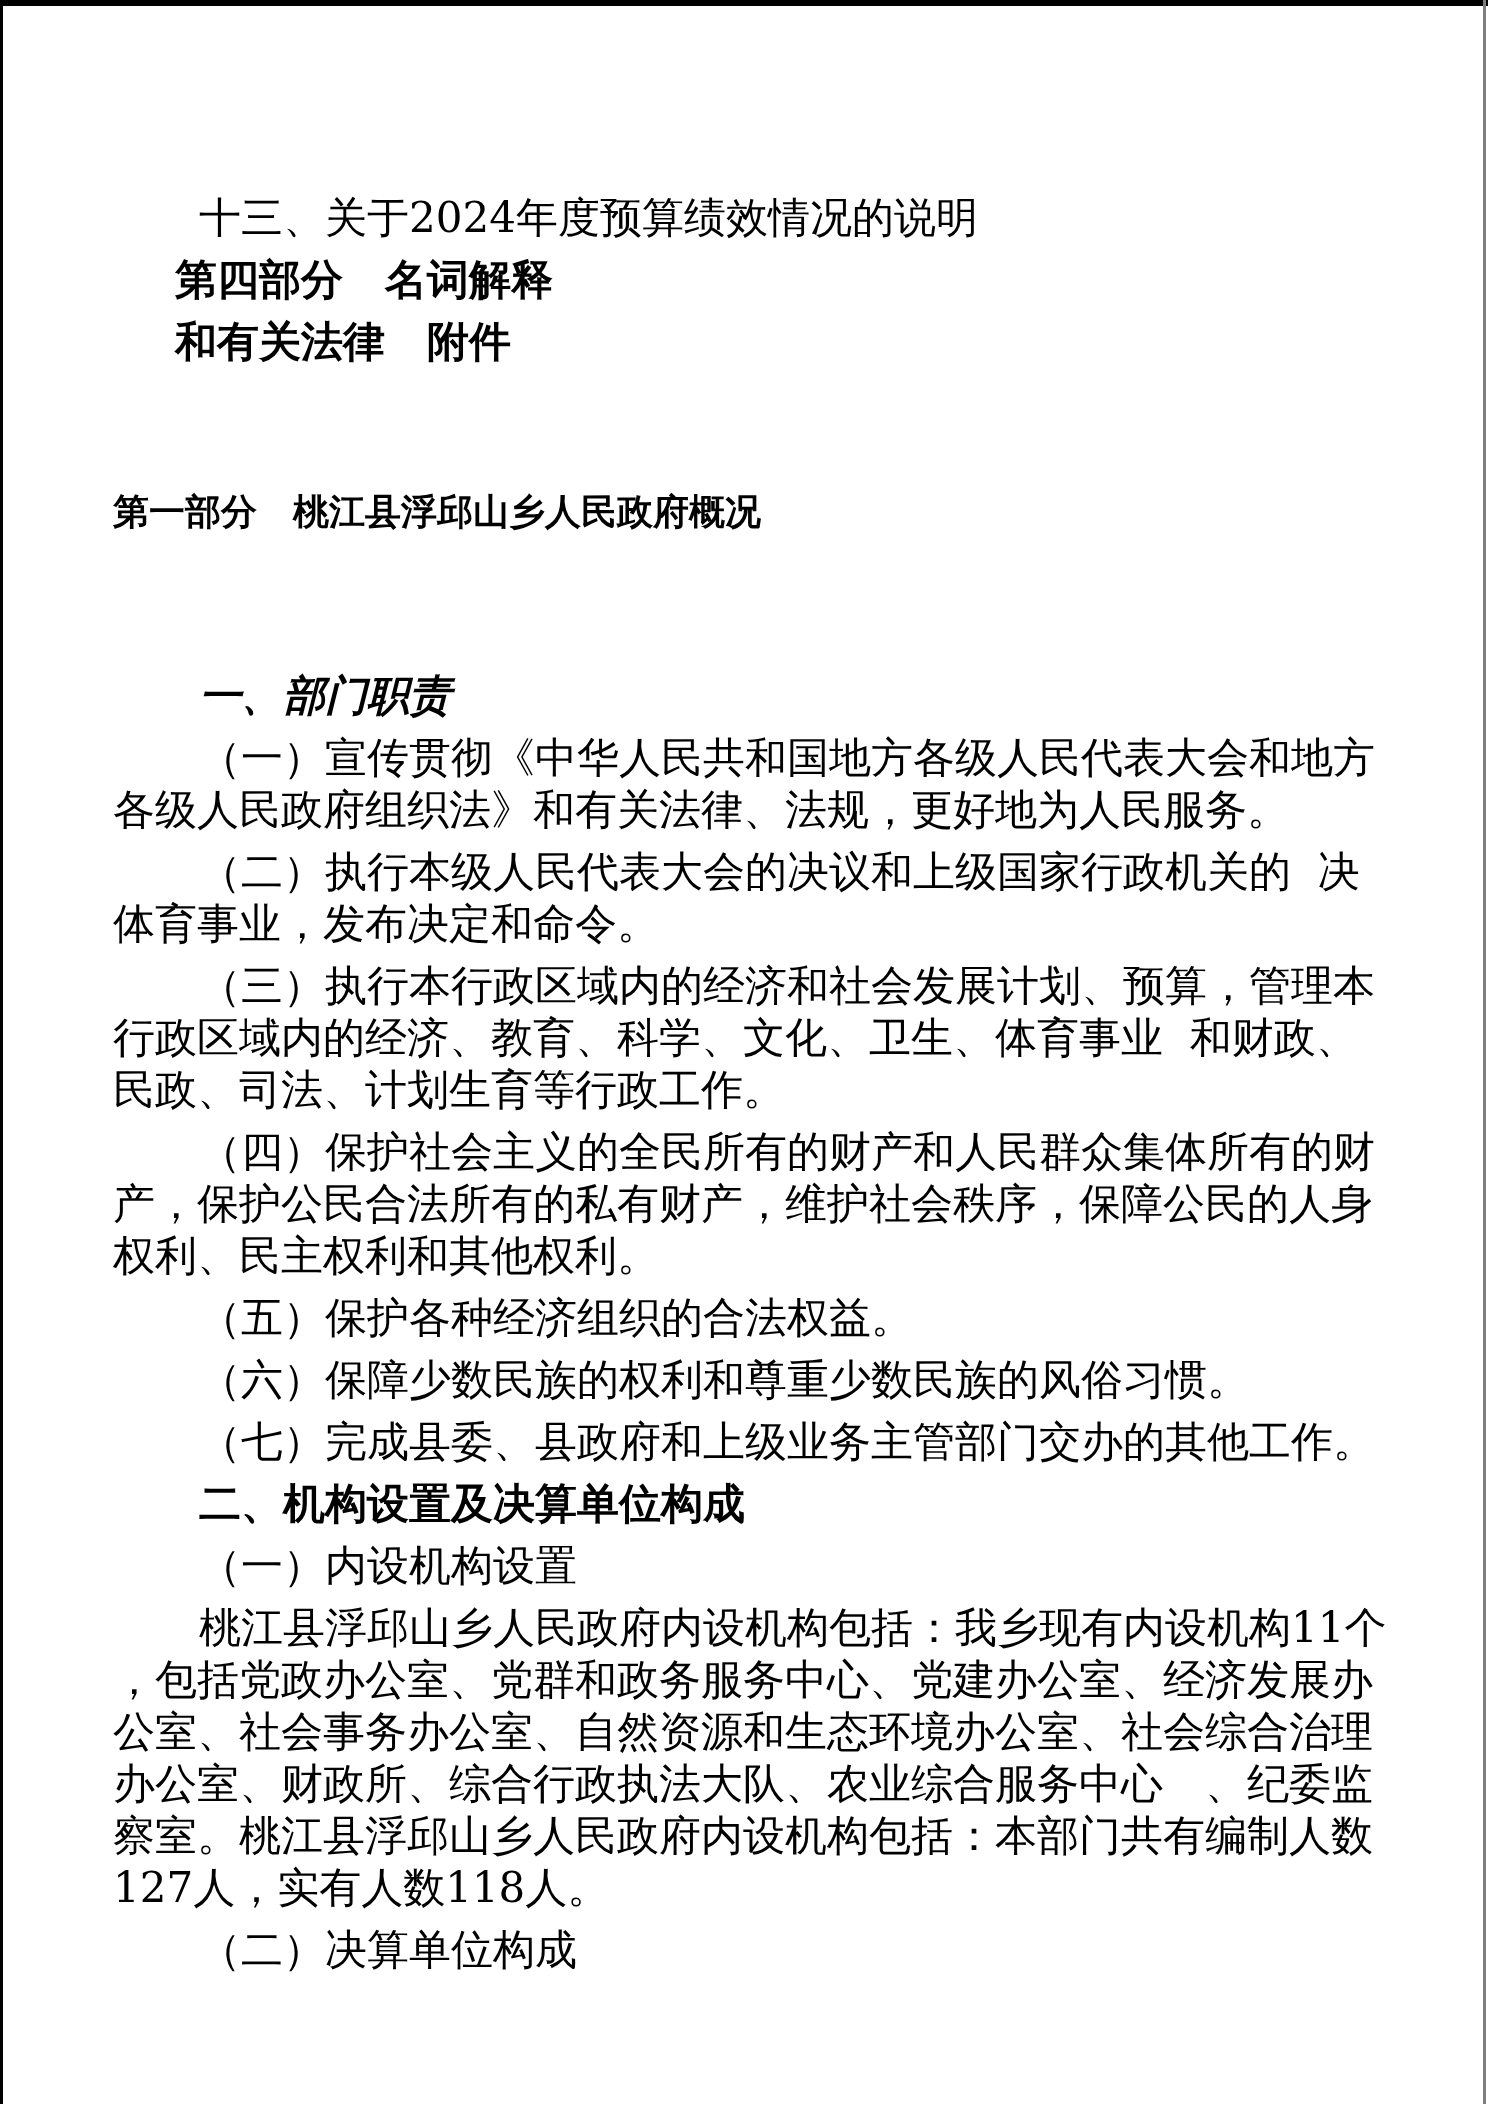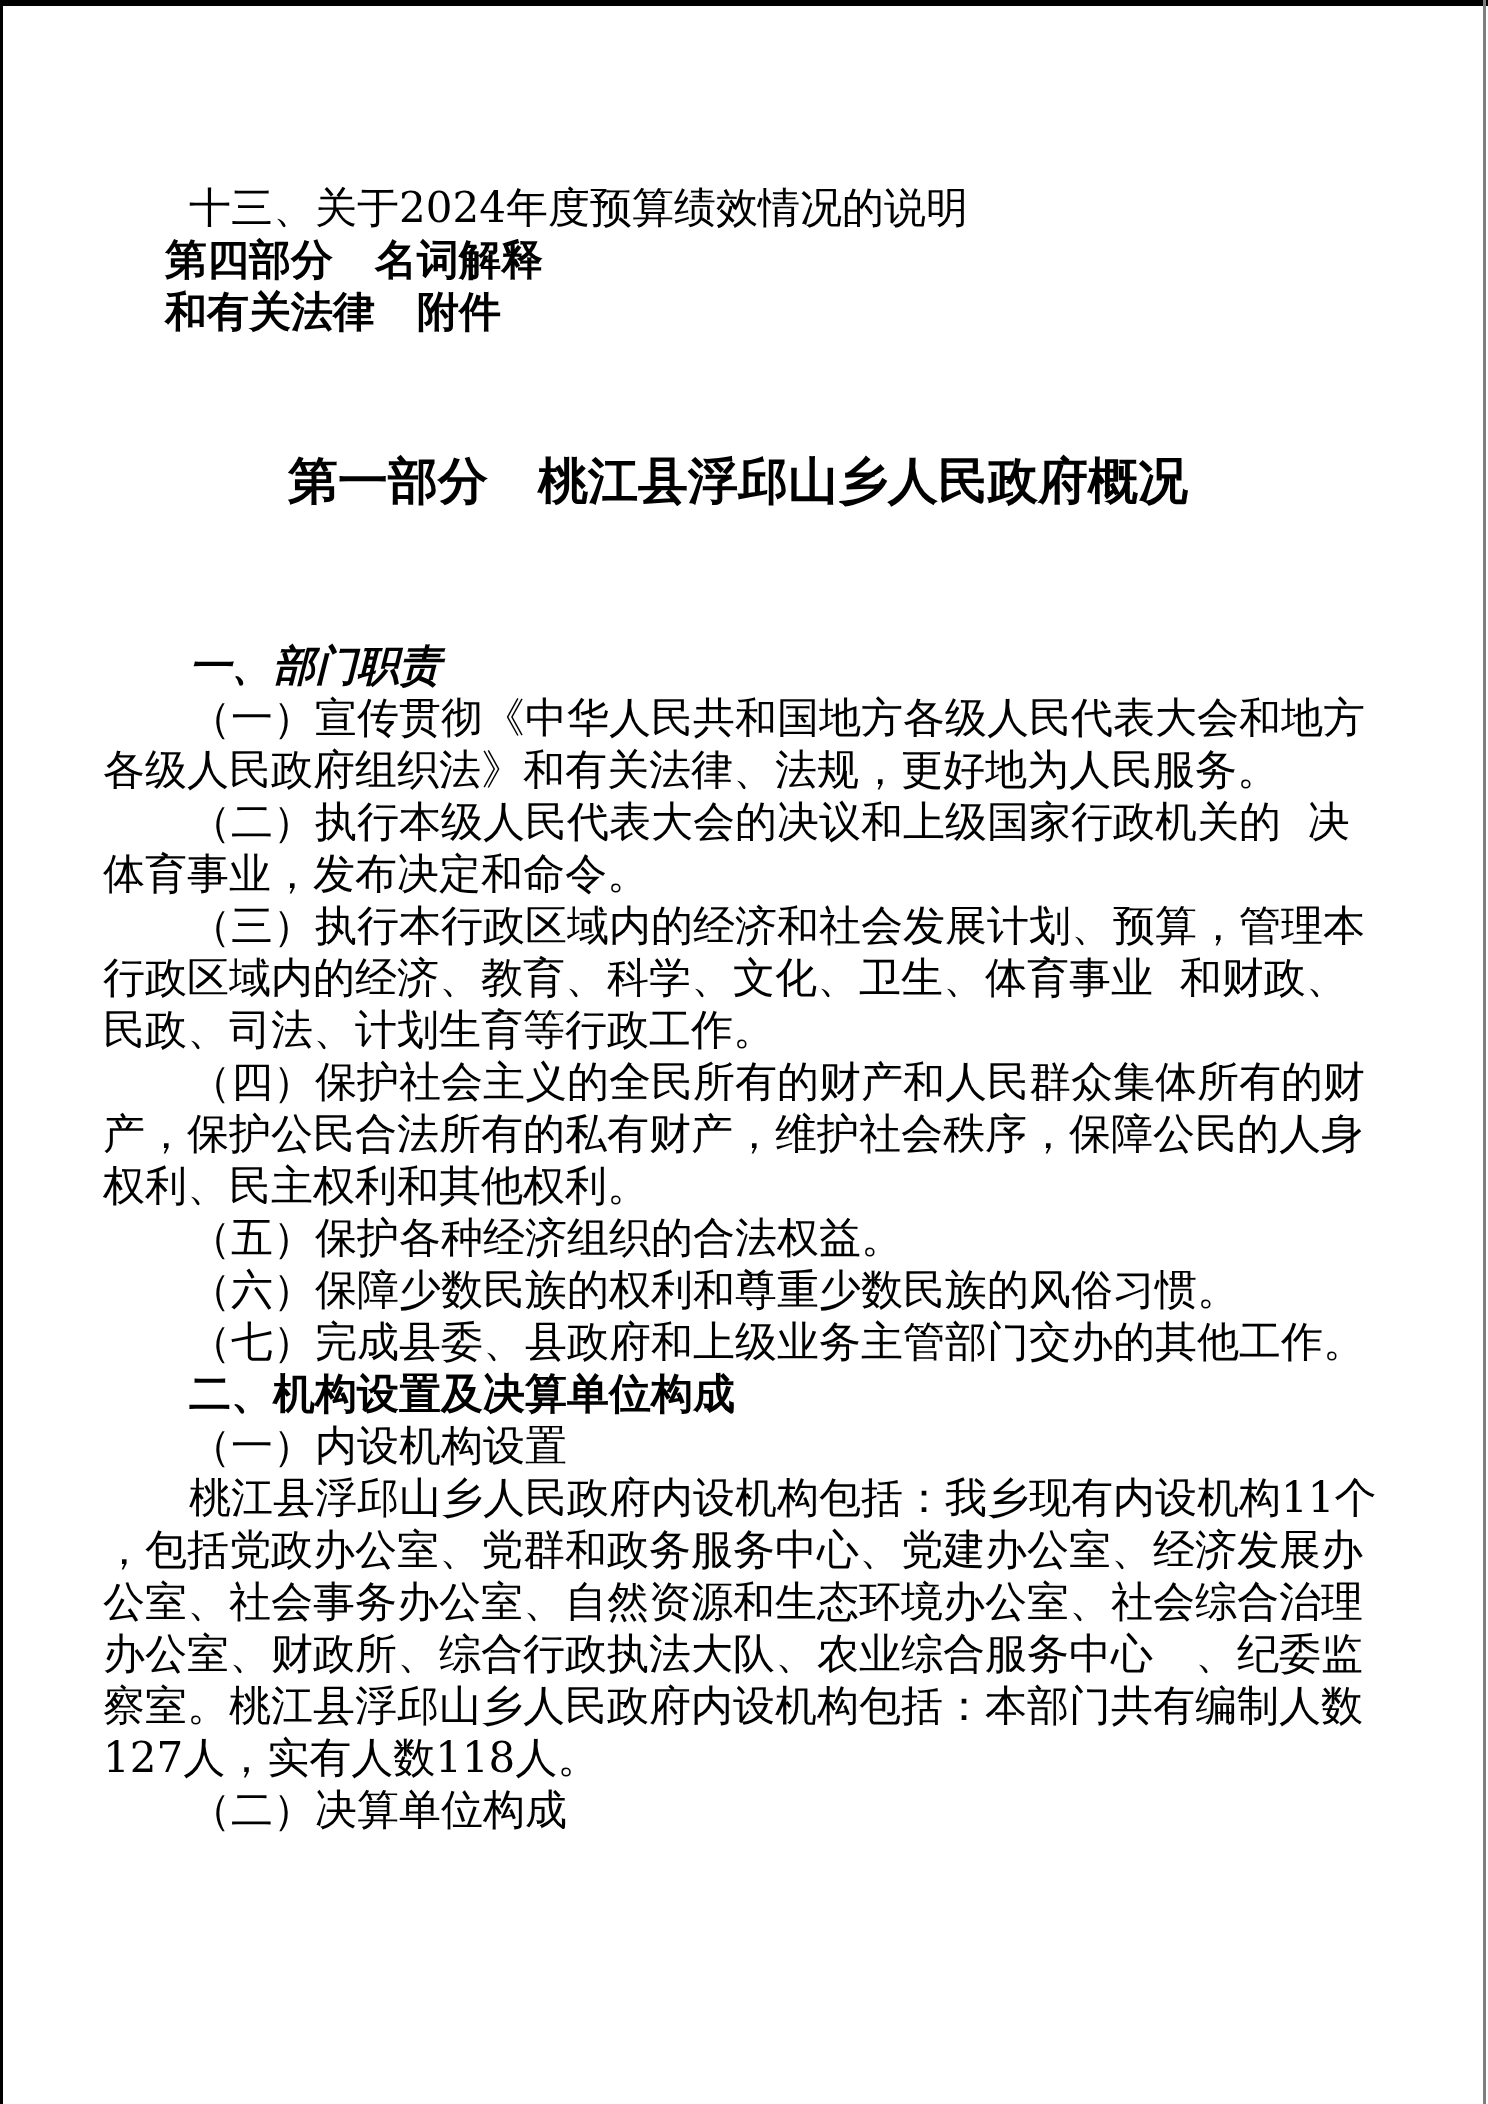--- a/index.html
+++ b/index.html
@@ -34,37 +34,37 @@
     background: #7f7f7f;
   }
   .content {
     position: absolute;
     left: 103px;
     top: 0;
     width: 1285px;
     padding-top: 182px;
   }
   .content p, .content h1 {
-    margin: 0;
+    margin: 10px;
     white-space: pre;
     overflow: visible;
   }
   .line {
     font-size: 42px;
     line-height: 52px;
     font-weight: normal;
   }
   .bold { font-weight: bold; }
   .indent-2em  { text-indent: 86px; }
   .indent-sm   { text-indent: 62px; }
   .doc-title {
-    font-size: 50px;
+    font-size: 36px;
     line-height: 60px;
     font-weight: bold;
-    text-align: right;
+    text-align: left;
     padding-right: 200px;
     margin-top: 113px !important;
   }
   .body-start { margin-top: 129px !important; font-style: italic; }
 </style>
 </head>
 <body>
 
 <div class="edge-top"></div>
 <div class="edge-left"></div>

